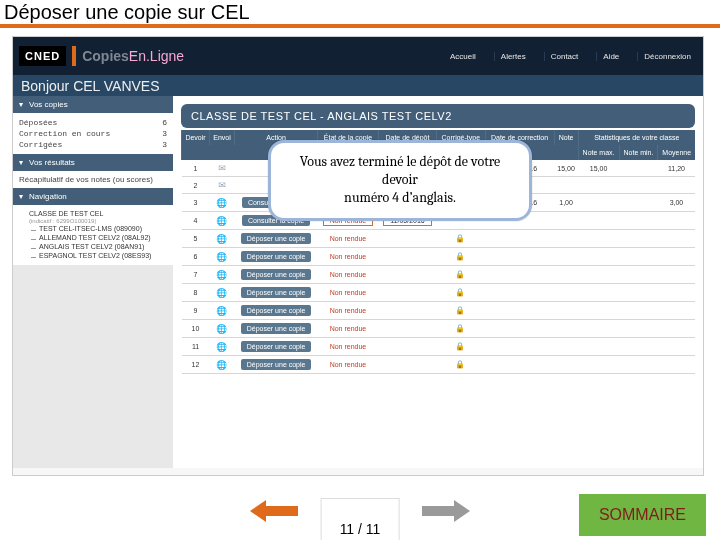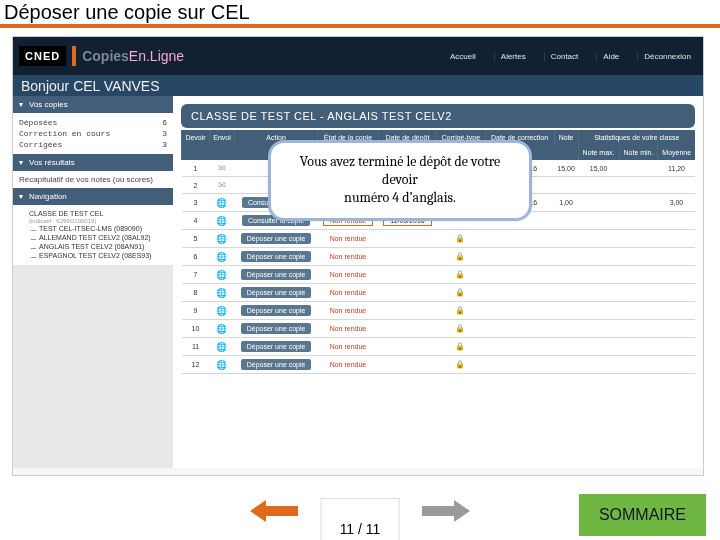--- a/index.html
+++ b/index.html
@@ -35,21 +35,21 @@
   tbody td:first-child { color:#333; }
   .btn { display: inline-block; background: #5a7790; color: #fff; padding: 2px 6px; border-radius: 2px; font-size: 7px; cursor:pointer; min-width:60px;}
   .green { color: #5aa548; }
   .red { color: #c23b22; }
   .envicon { color:#8fa0b0; font-size:9px;}
   .lockicon { color:#8fa0b0; font-size:8px;}
   .statgroup { text-align:center; }
   .callout { position: absolute; top: 140px; left: 268px; width: 264px; background: #fff; border: 3px solid #9cb5d8; border-radius: 16px; padding: 10px 16px; text-align: center; font-size: 14px; color: #000; font-family: Cambria, Georgia, serif; line-height: 1.3; box-shadow: 0 0 0 1px rgba(0,0,0,0.05);}
   .footer { position: absolute; left: 0; right: 0; bottom: 4px; height: 50px; }
   .pageind { position: absolute; left: 50%; top: 12px; transform: translateX(-50%); border: 1px solid #ddd; padding: 22px 18px; font-size: 14px; }
-  .sommaire { position: absolute; right: 14px; top: 8px; background: #70b642; color: #0f172a; padding: 12px 20px; font-size: 16px; }
+  .sommaire { position: absolute; right: 14px; top: 8px; background: #70b642; color: #7f1d1d; padding: 12px 20px; font-size: 16px; }
   .arrow { position: absolute; top: 14px; width: 48px; height: 22px; }
   .arrow.left { left: 250px; }
   .arrow.right { left: 422px; }
   .arrow svg { width: 100%; height: 100%; }
   .caret { font-size:8px; margin-right:2px;}
 </style>
 </head>
 <body>
 
 <div class="titlebar">

